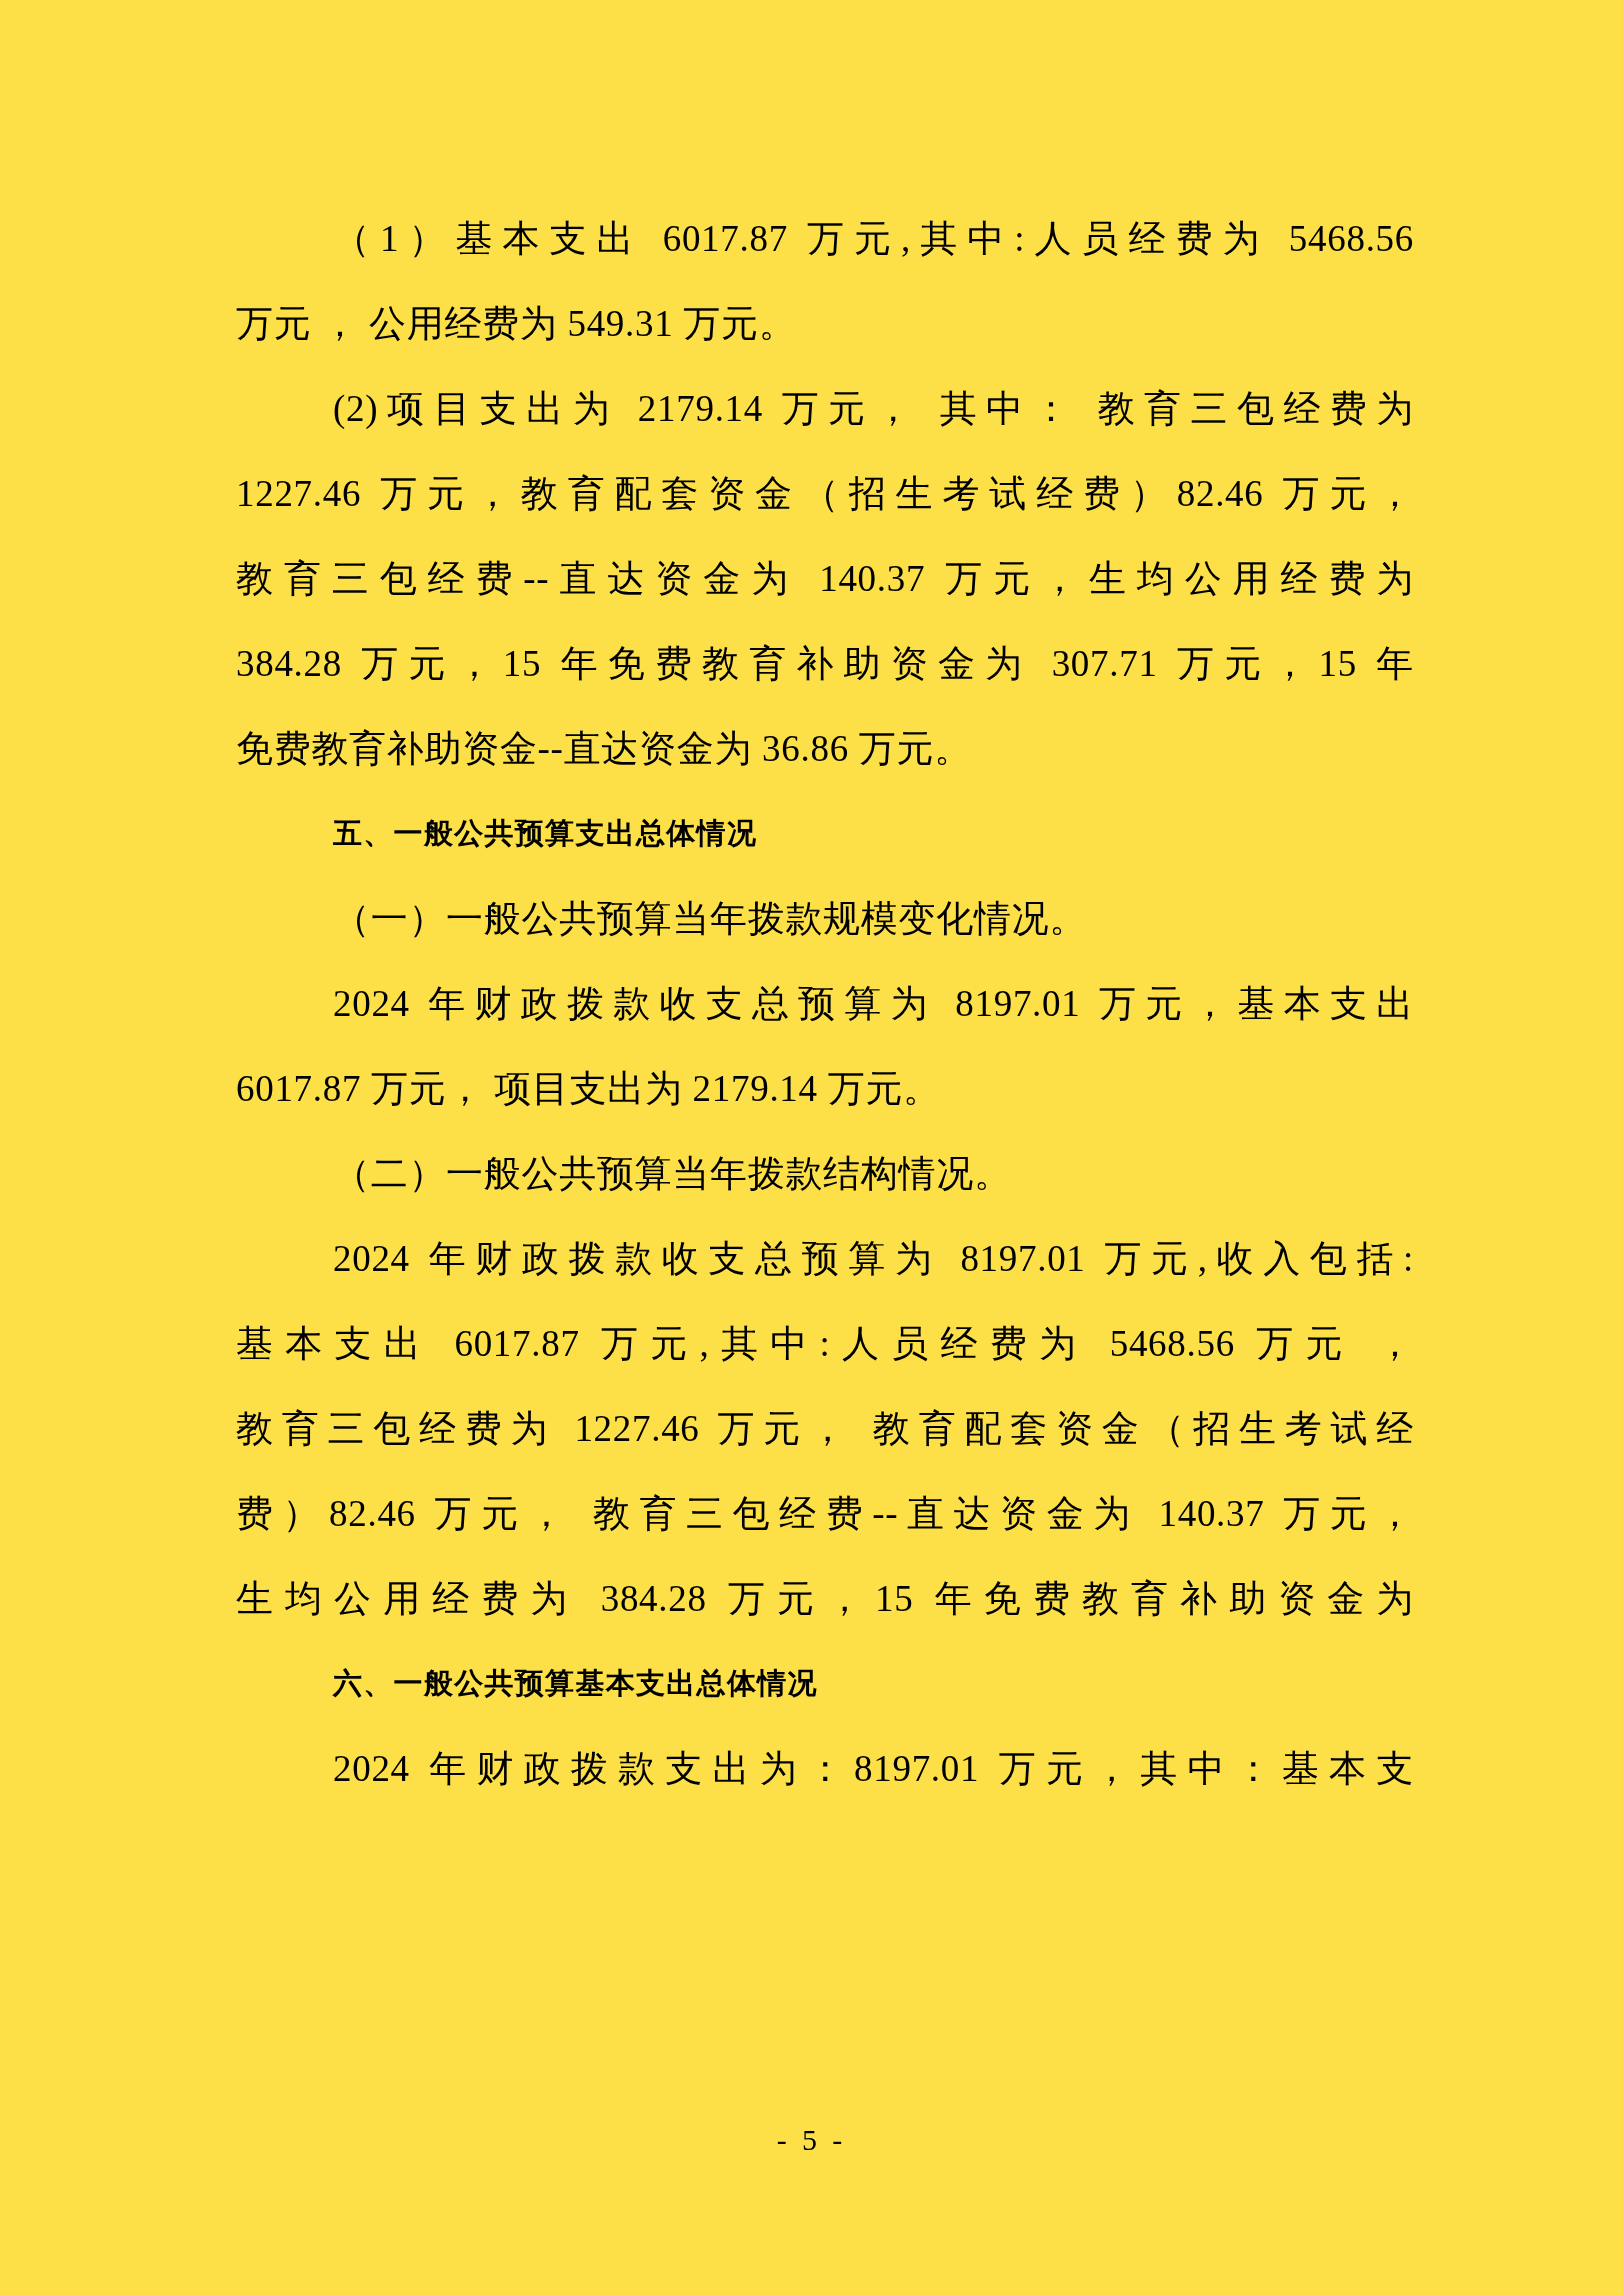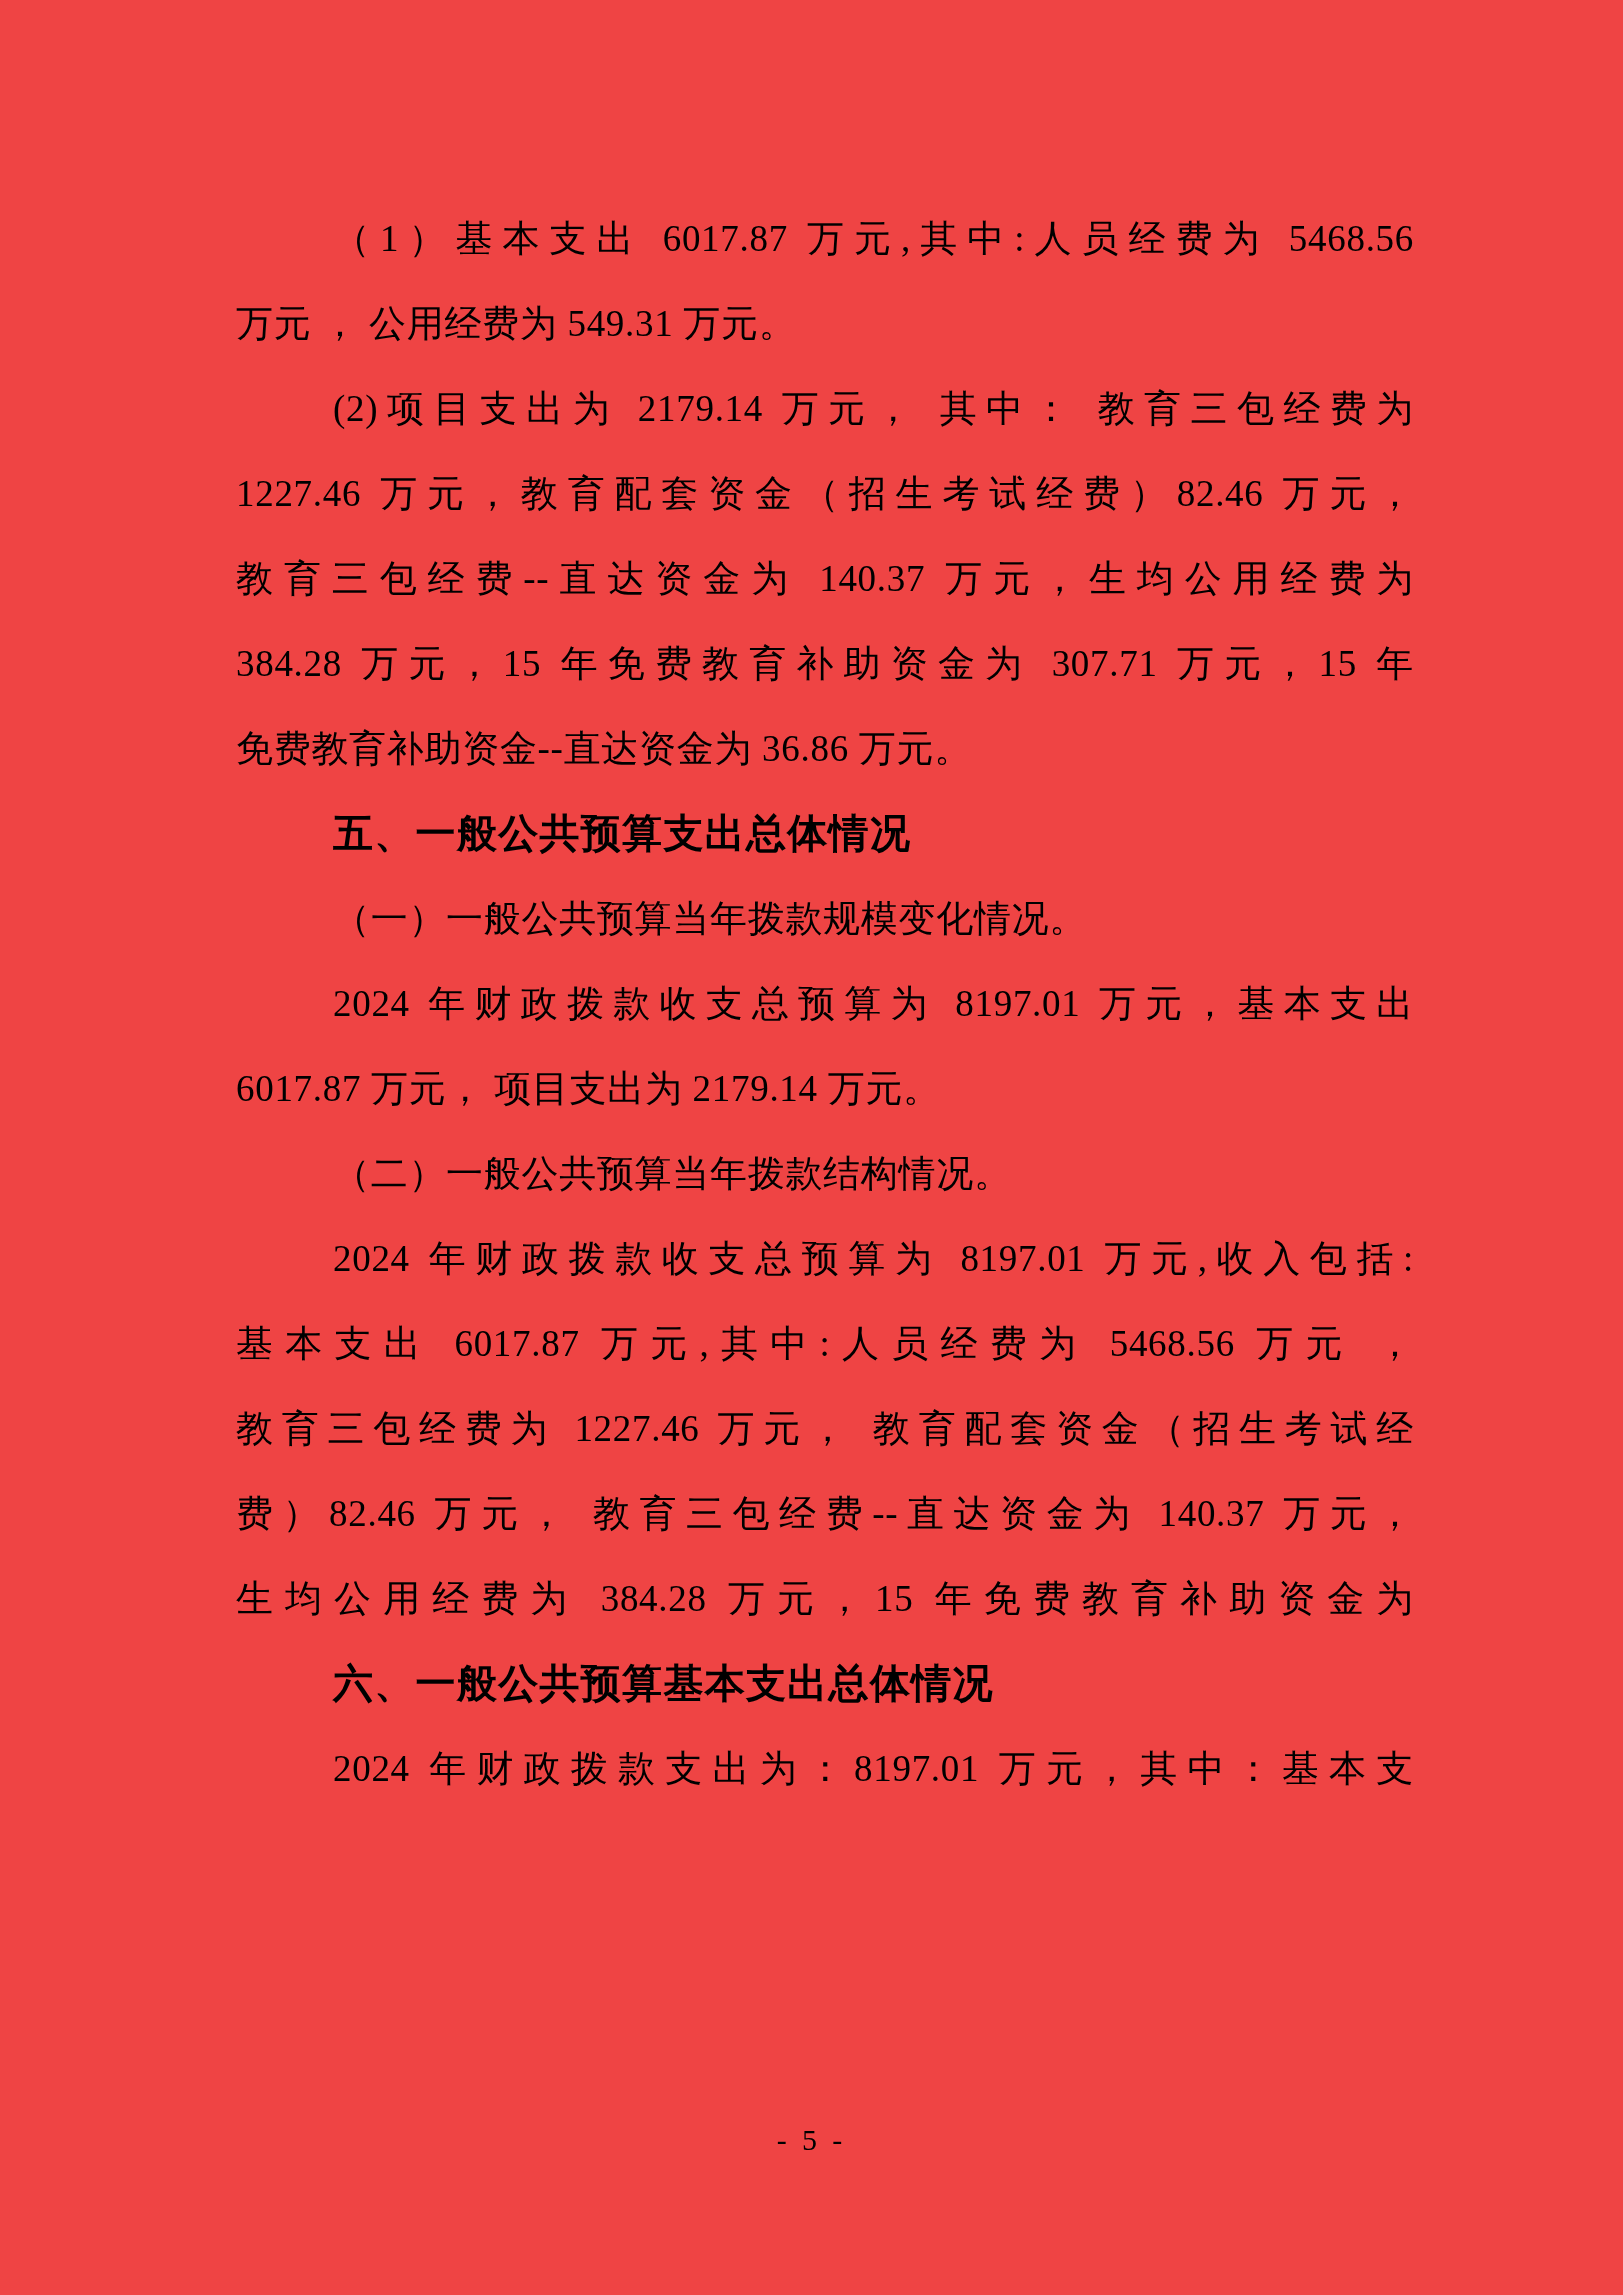--- a/index.html
+++ b/index.html
@@ -4,21 +4,21 @@
 <style>
   html, body {
     margin: 0;
     padding: 0;
     background: #e8e8e8;
   }
   .page {
     position: relative;
     width: 1623px;
     height: 2295px;
-    background: #ef4444;
+    background: #fde047;
     color: #000000;
     overflow: hidden;
     font-family: "Liberation Serif", serif;
   }
   .content {
     position: absolute;
     left: 236px;
     top: 196px;
     width: 1178px;
   }
@@ -37,21 +37,21 @@
     text-align-last: justify;
   }
   
   .line.indent {
     text-indent: 97px;
   }
   
   .line.heading {
     font-family: "Liberation Sans", sans-serif;
     font-weight: bold;
-    font-size: 40px;
+    font-size: 29px;
     letter-spacing: 1.3px;
   }
   .footer {
     position: absolute;
     top: 2119px;
     left: 0;
     width: 100%;
     text-align: center;
     font-size: 30px;
     line-height: 42px;

